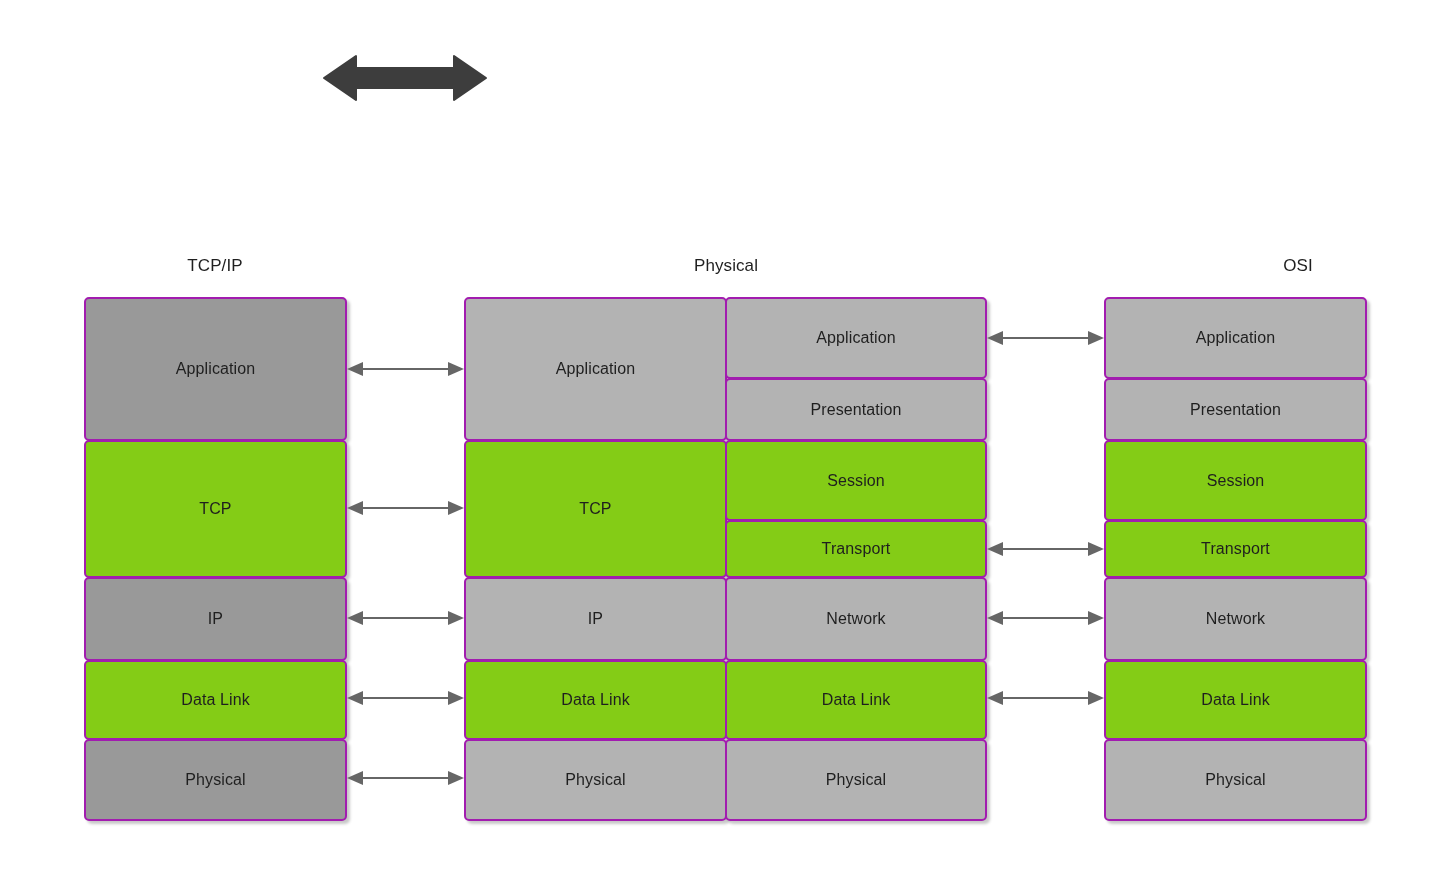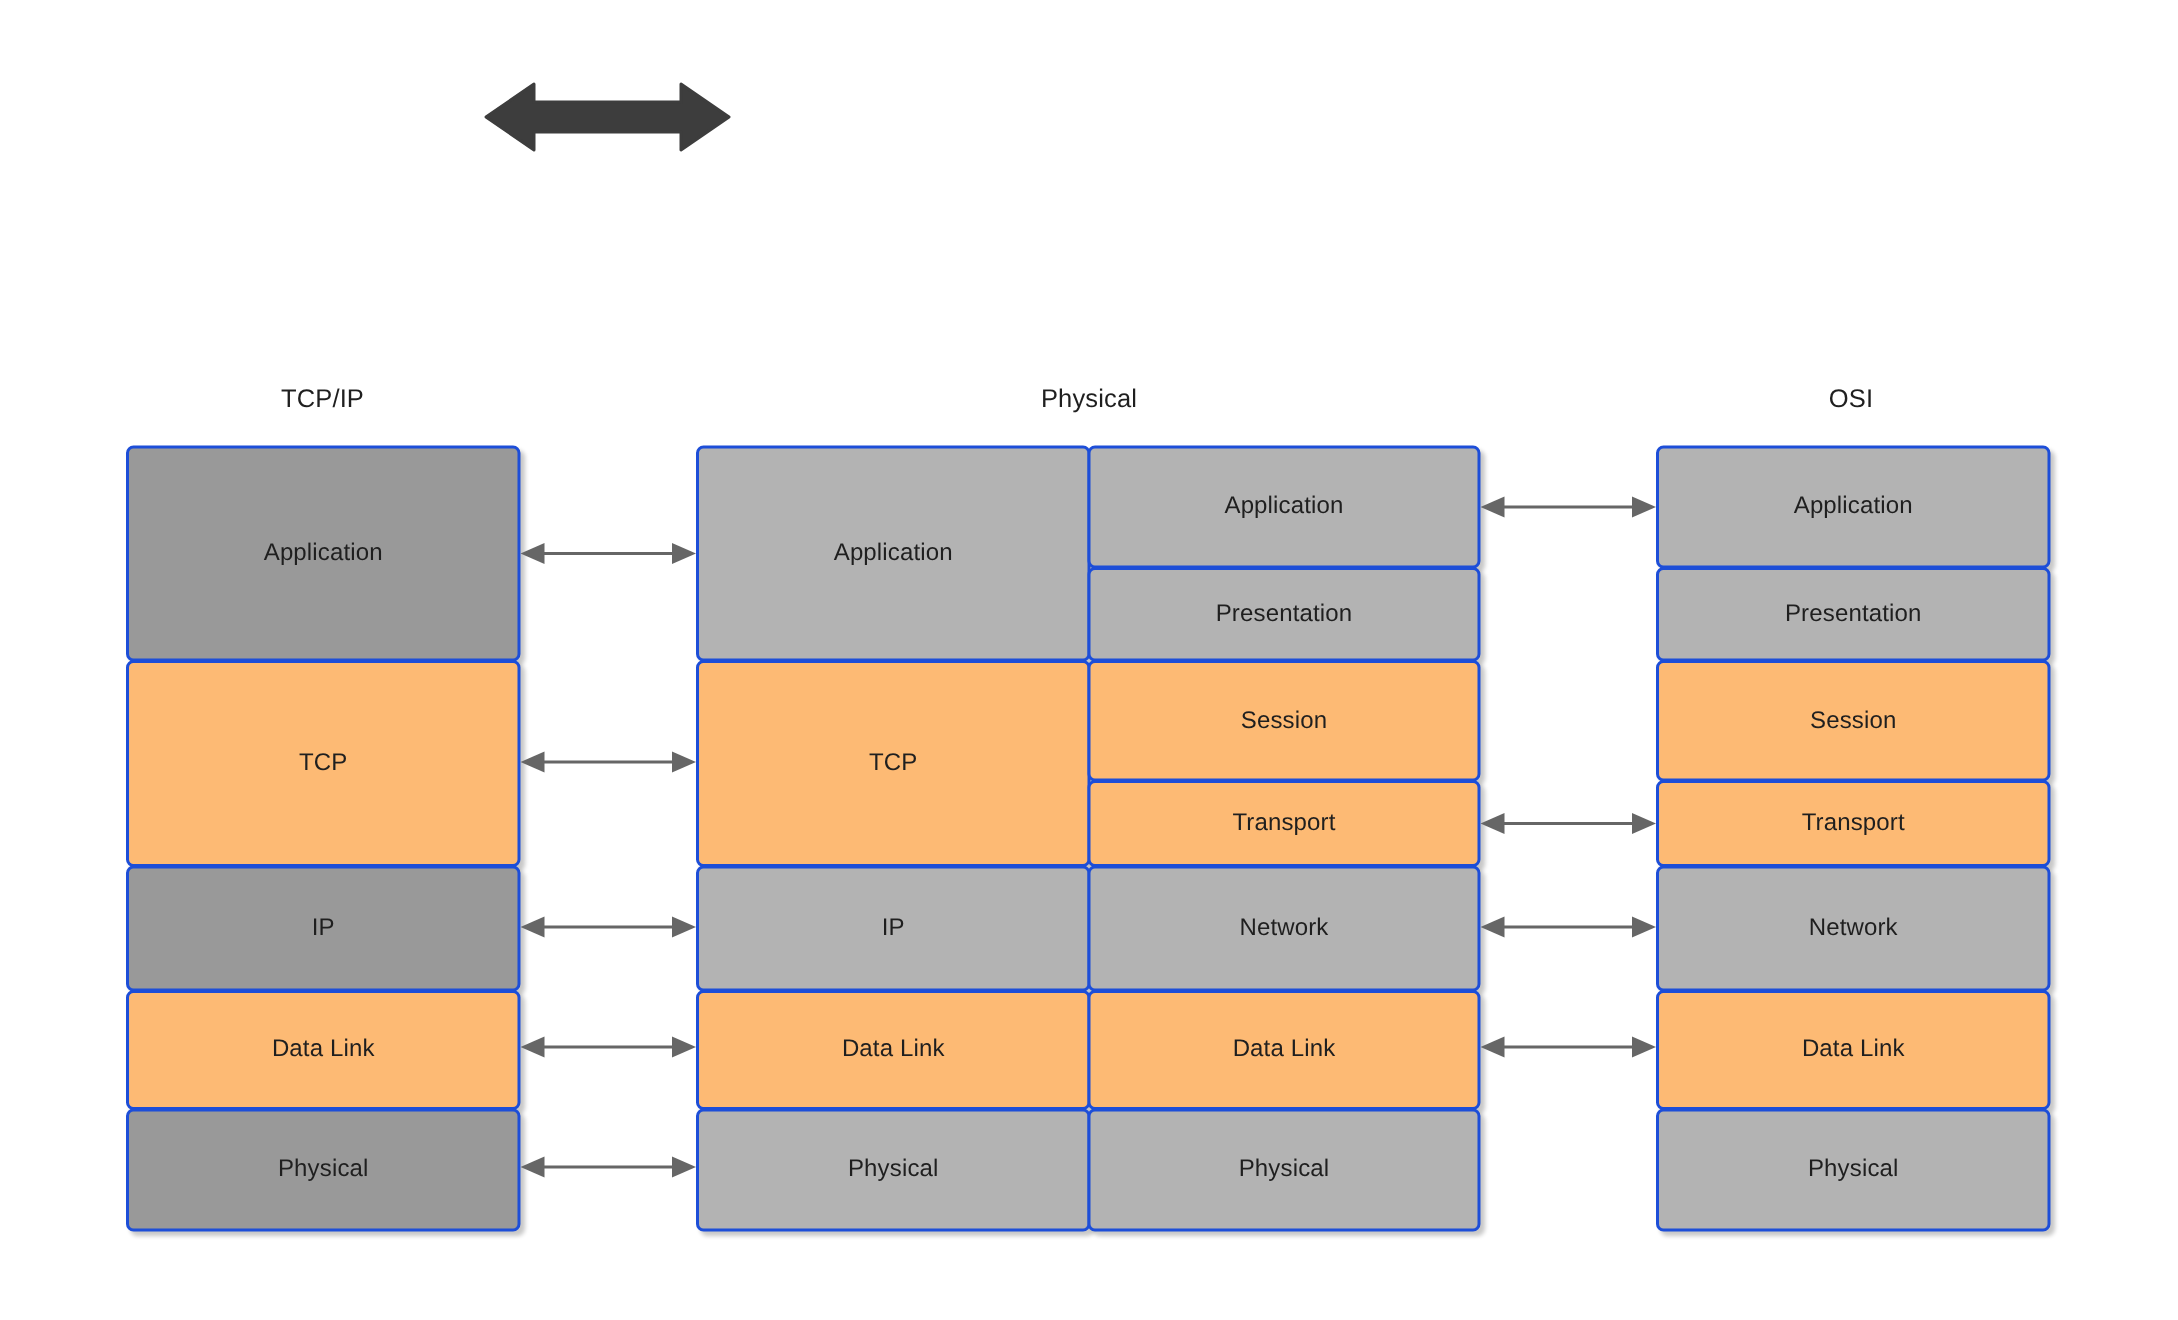--- a/index.html
+++ b/index.html
@@ -22,55 +22,55 @@
     color:#1f1f1f;
     text-align:center;
     white-space:nowrap;
     letter-spacing:.1px;
   }
 
   
   .layer{
     position:absolute;
     box-sizing:border-box;
-    border:2px solid #1d4ed8;
+    border:2px solid #a21caf;
     border-radius:5px;
     display:flex;
     align-items:center;
     justify-content:center;
     font-size:16px;
     color:#1f1f1f;
     box-shadow:3px 3px 3px rgba(0,0,0,0.22);
     white-space:nowrap;
     letter-spacing:.1px;
   }
   .fill-dark{background:#999999;}
   .fill-mid{background:#b3b3b3;}
-  .fill-white{background:#fdba74;}
+  .fill-white{background:#84cc16;}
 
   
   .conn{position:absolute;height:22px;}
   .conn svg{display:block;}
 </style>
 </head>
 <body>
 
 <div id="stage">
 
   <div class="top-arrow">
     <svg width="170" height="56" viewBox="0 0 170 56" xmlns="http://www.w3.org/2000/svg">
       <g transform="translate(2,3)">
         <path d="M0,25 L32,3 L32,15 L130,15 L130,3 L162,25 L130,47 L130,35 L32,35 L32,47 Z" fill="#3d3d3d" stroke="#3d3d3d" stroke-width="2" stroke-linejoin="round"></path>
       </g>
     </svg>
   </div>
 
   <div class="col-title" style="left:125px;top:256px;width:180px;">TCP/IP</div>
   <div class="col-title" style="left:636px;top:256px;width:180px;">Physical</div>
-  <div class="col-title" style="left:1144px;top:256px;width:180px;">OSI</div>
+  <div class="col-title" style="left:1208px;top:256px;width:180px;">OSI</div>
 
   <div class="layer fill-dark" style="left:84px;top:297px;width:263px;height:144px;">Application</div>
   <div class="layer fill-white" style="left:84px;top:440px;width:263px;height:138px;">TCP</div>
   <div class="layer fill-dark" style="left:84px;top:577px;width:263px;height:84px;">IP</div>
   <div class="layer fill-white" style="left:84px;top:660px;width:263px;height:80px;">Data Link</div>
   <div class="layer fill-dark" style="left:84px;top:739px;width:263px;height:82px;">Physical</div>
 
   <div class="layer fill-mid" style="left:464px;top:297px;width:263px;height:144px;">Application</div>
   <div class="layer fill-white" style="left:464px;top:440px;width:263px;height:138px;">TCP</div>
   <div class="layer fill-mid" style="left:464px;top:577px;width:263px;height:84px;">IP</div>

